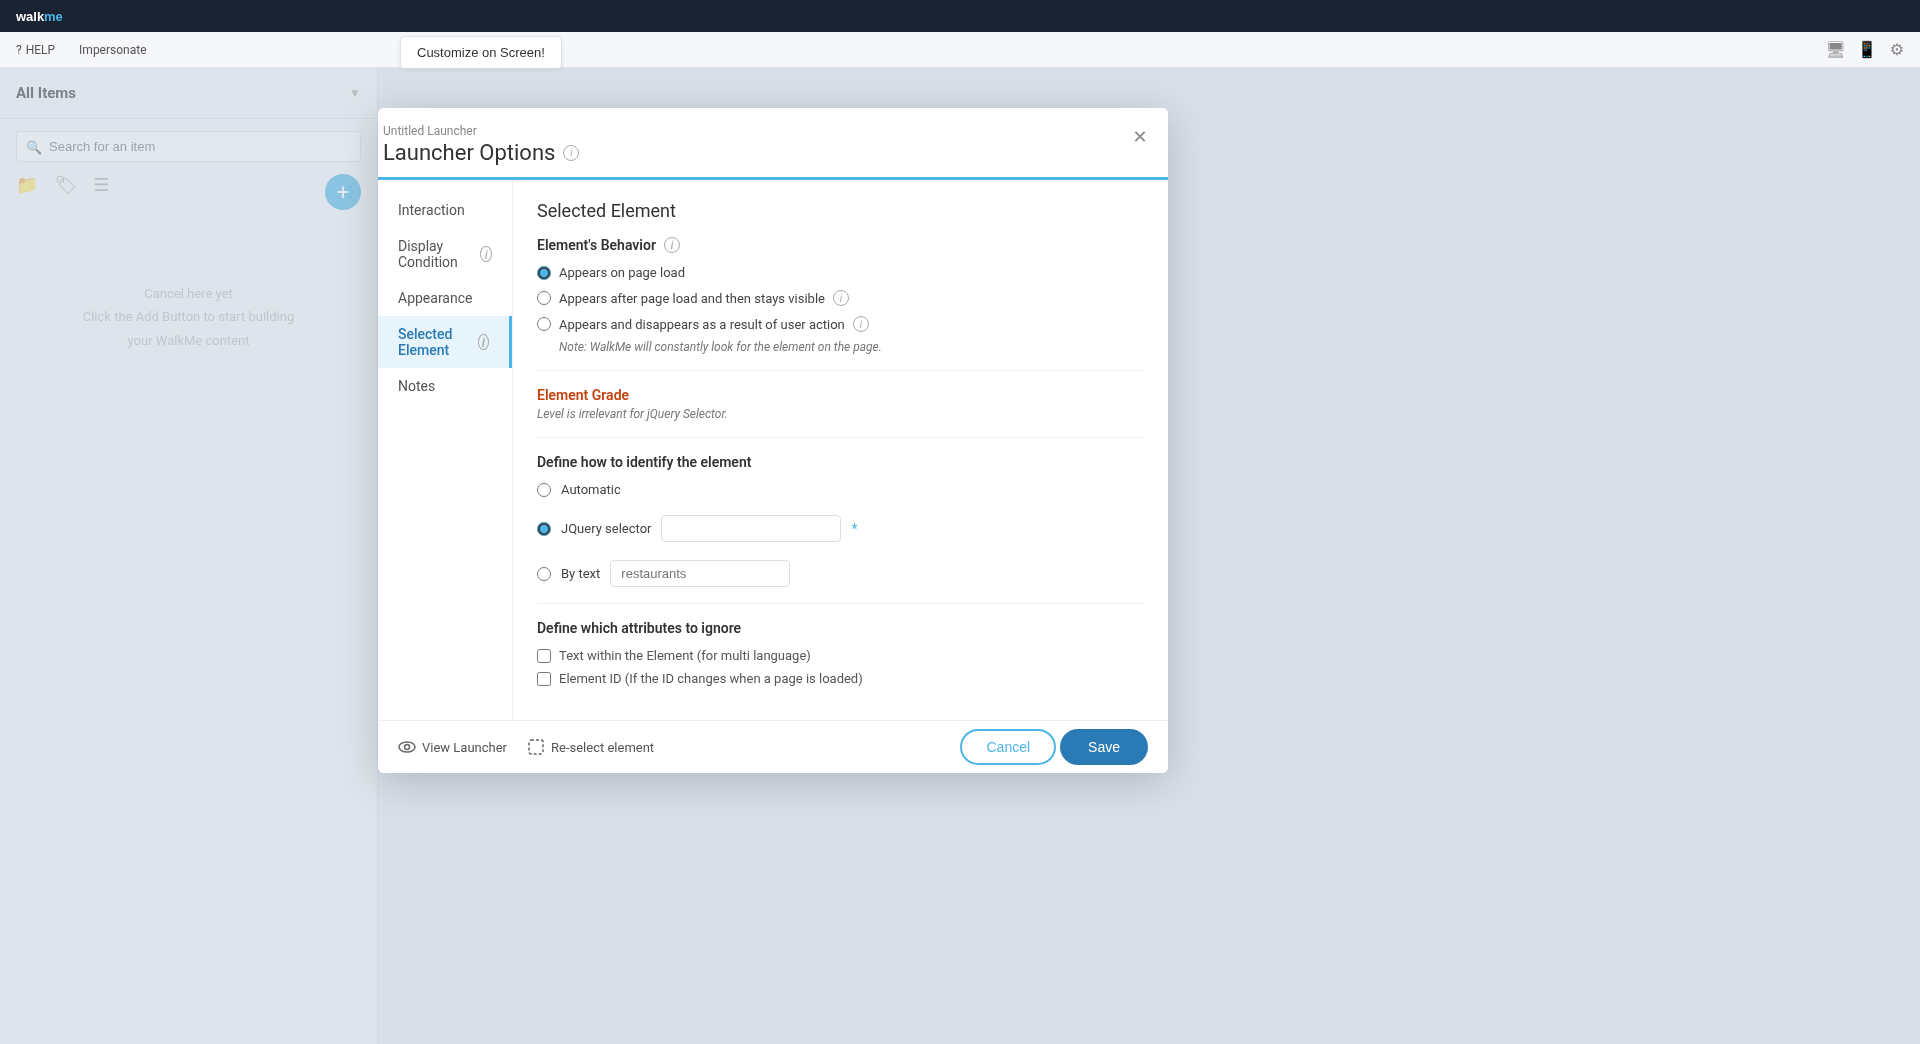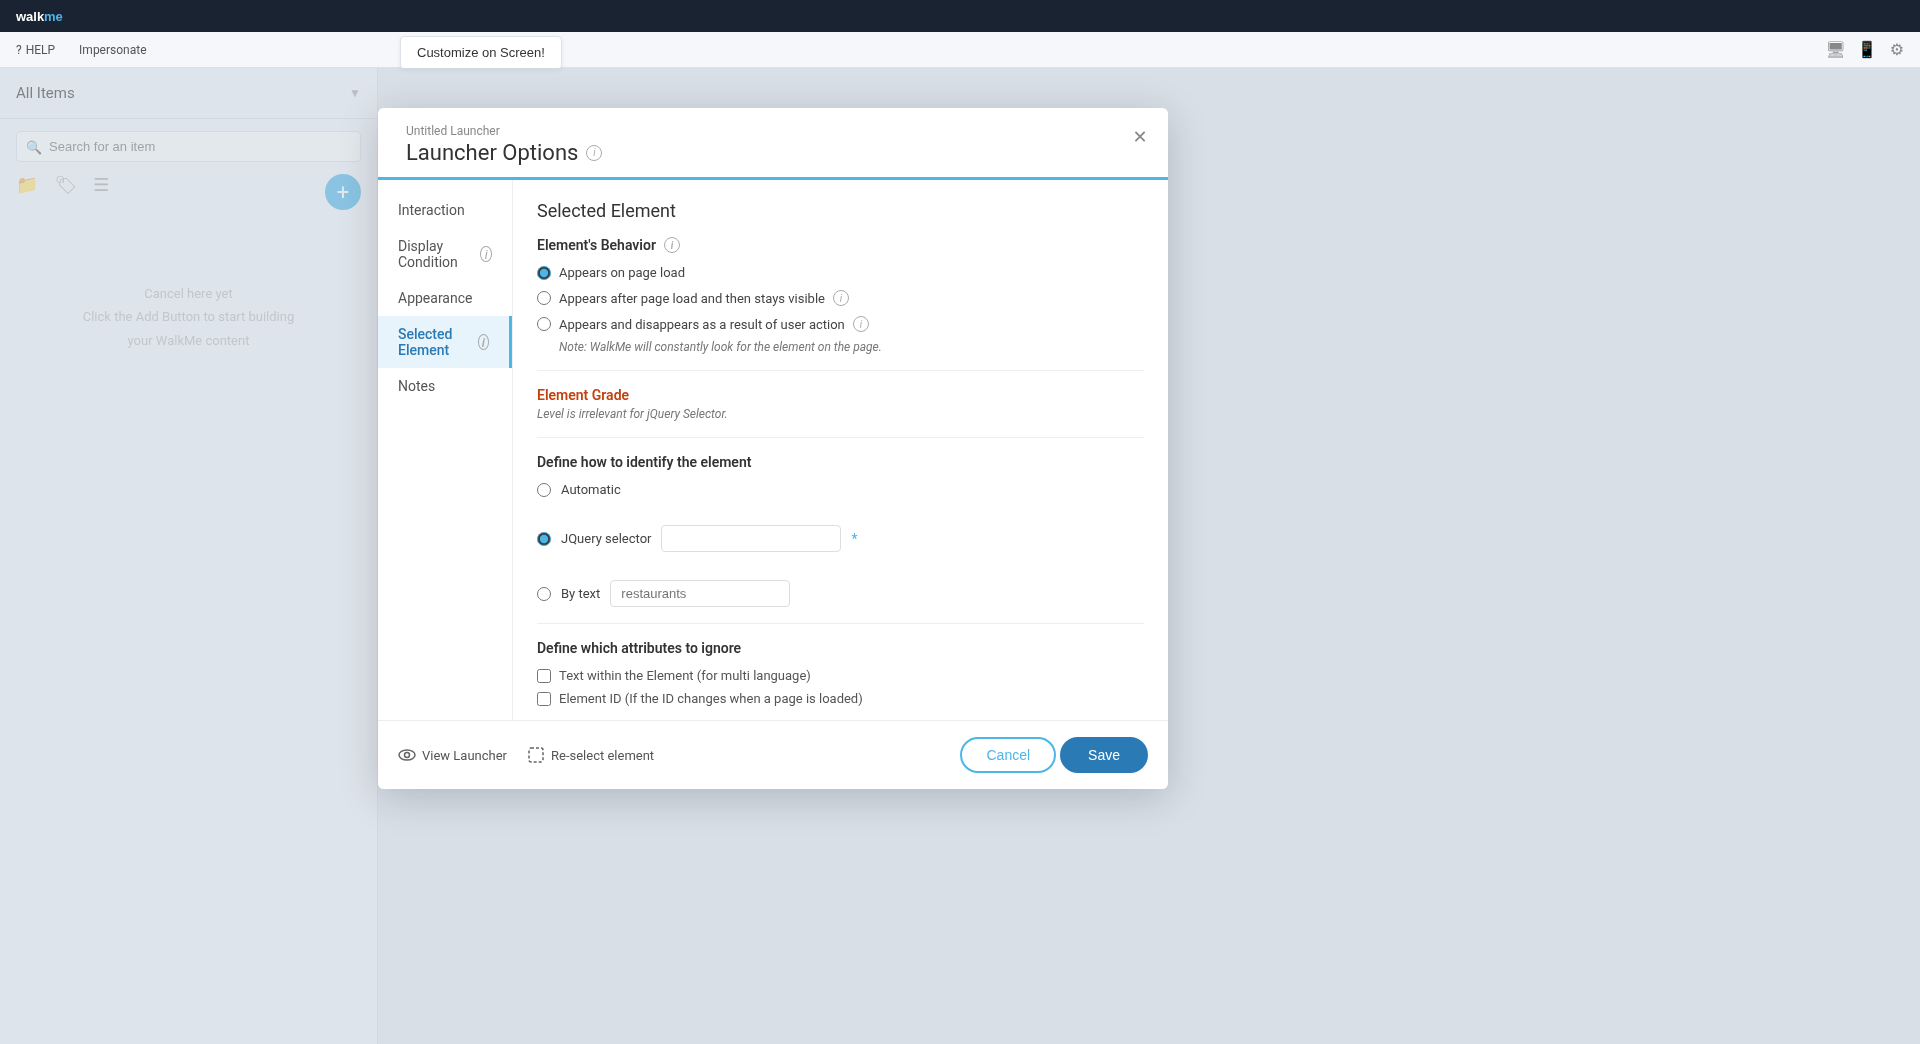--- a/index.html
+++ b/index.html
@@ -81,21 +81,21 @@
     .panel-header {
       padding: 16px;
       border-bottom: 1px solid #dde1e8;
       display: flex;
       align-items: center;
       justify-content: space-between;
     }
     .panel-title {
       font-size: 15px;
       color: #333;
-      font-weight: 400;
+      font-weight: 700;
     }
     .search-bar {
       margin: 12px 16px;
       position: relative;
     }
     .search-bar input {
       width: 100%;
       padding: 7px 12px 7px 32px;
       border: 1px solid #dde1e8;
       border-radius: 4px;
@@ -168,21 +168,21 @@
       top: 108px;
       left: 378px;
       width: 790px;
       background: white;
       border-radius: 6px;
       box-shadow: 0 8px 40px rgba(0,0,0,0.18);
       z-index: 300;
       overflow: hidden;
     }
     .modal-header {
-      padding: 16px 28px 0;
+      padding: 16px 5px 0;
       border-bottom: 3px solid #4db6e8;
       background: white;
     }
     .modal-subtitle {
       font-size: 12px;
       color: #888;
       margin-bottom: 2px;
     }
     .modal-title {
       font-size: 22px;
@@ -304,21 +304,21 @@
     }
     .identify-title {
       font-size: 14px;
       color: #333;
       font-weight: 600;
       margin-bottom: 12px;
     }
     .identify-options {
       display: flex;
       flex-direction: column;
-      gap: 28px;
+      gap: 18px;
       justify-content: space-between;
     }
     .identify-row {
       display: flex;
       align-items: center;
       gap: 10px;
       font-size: 13px;
       color: #444;
     }
     .identify-row input[type="radio"] {
@@ -355,21 +355,21 @@
       font-size: 13px;
       color: #555;
     }
     .checkbox-item input[type="checkbox"] {
       width: 14px;
       height: 14px;
     }
 
     
     .modal-footer {
-      padding: 16px 20px;
+      padding: 8px 20px;
       border-top: 1px solid #eee;
       display: flex;
       align-items: center;
       justify-content: space-between;
       background: white;
     }
     .footer-left {
       display: flex;
       align-items: center;
       gap: 20px;

